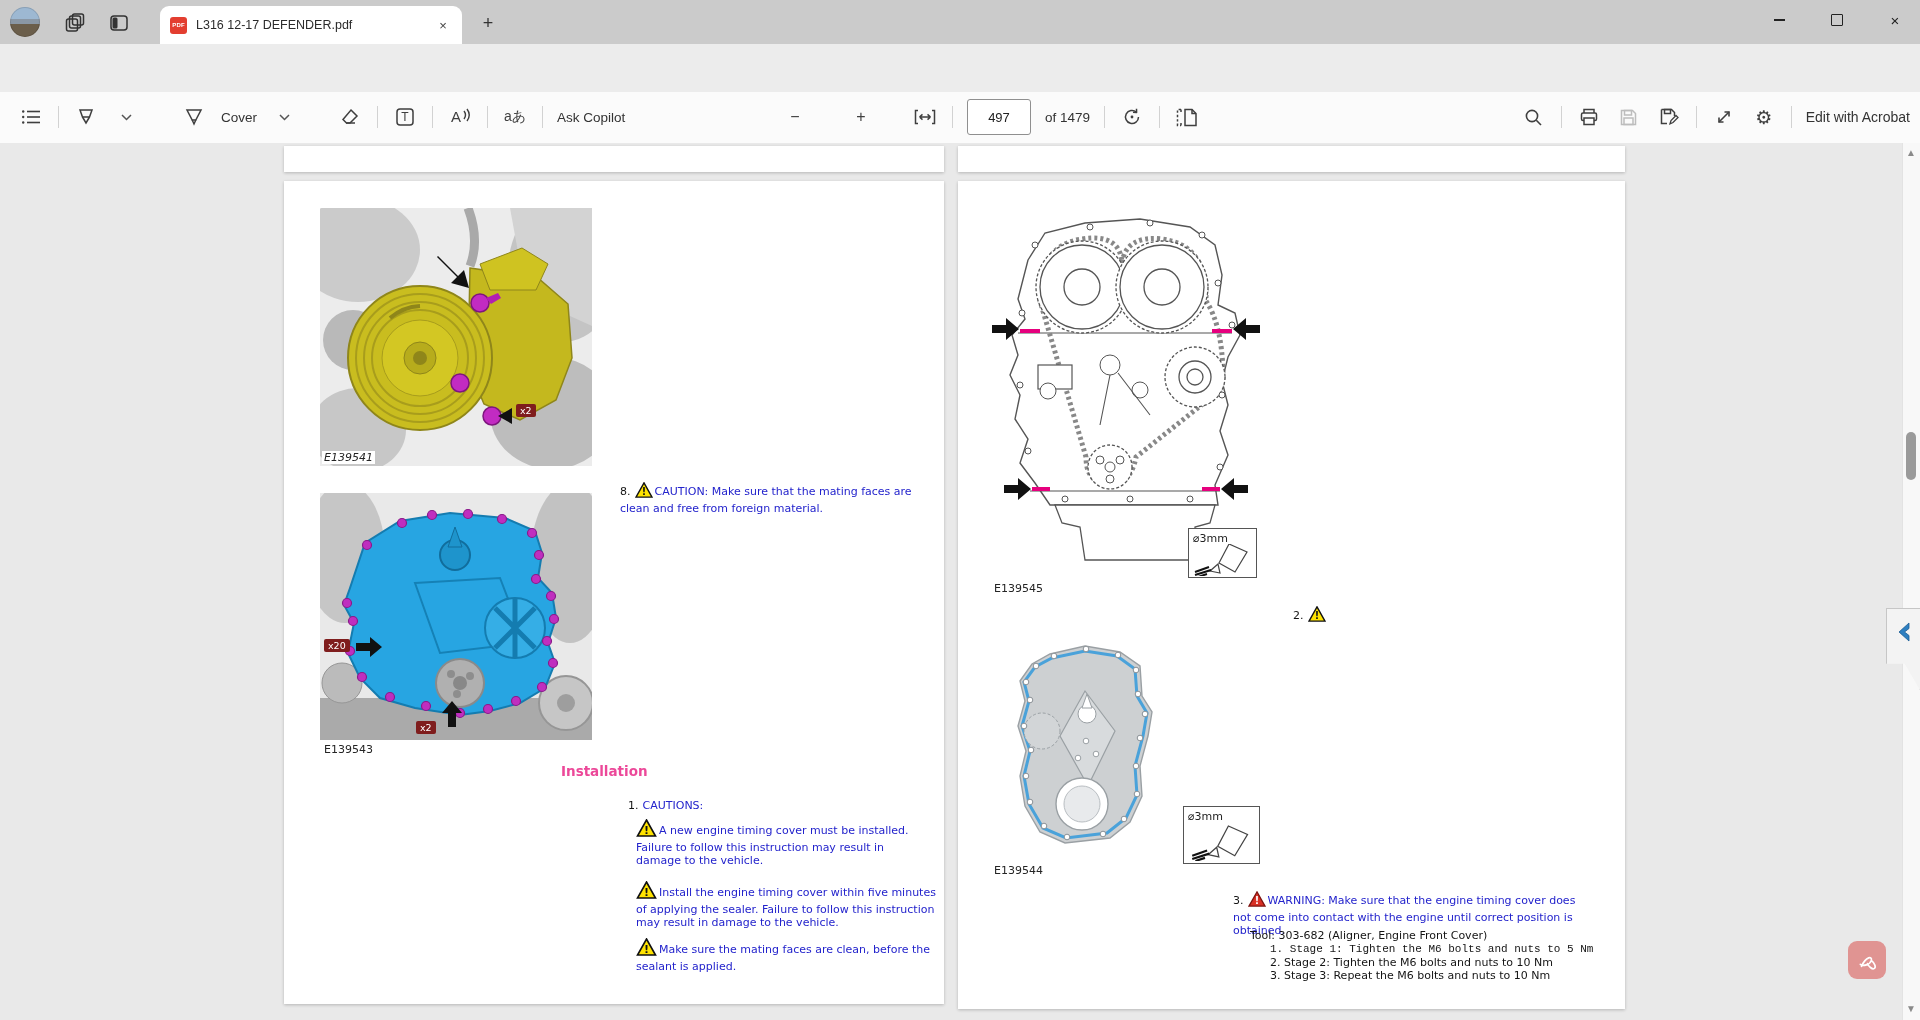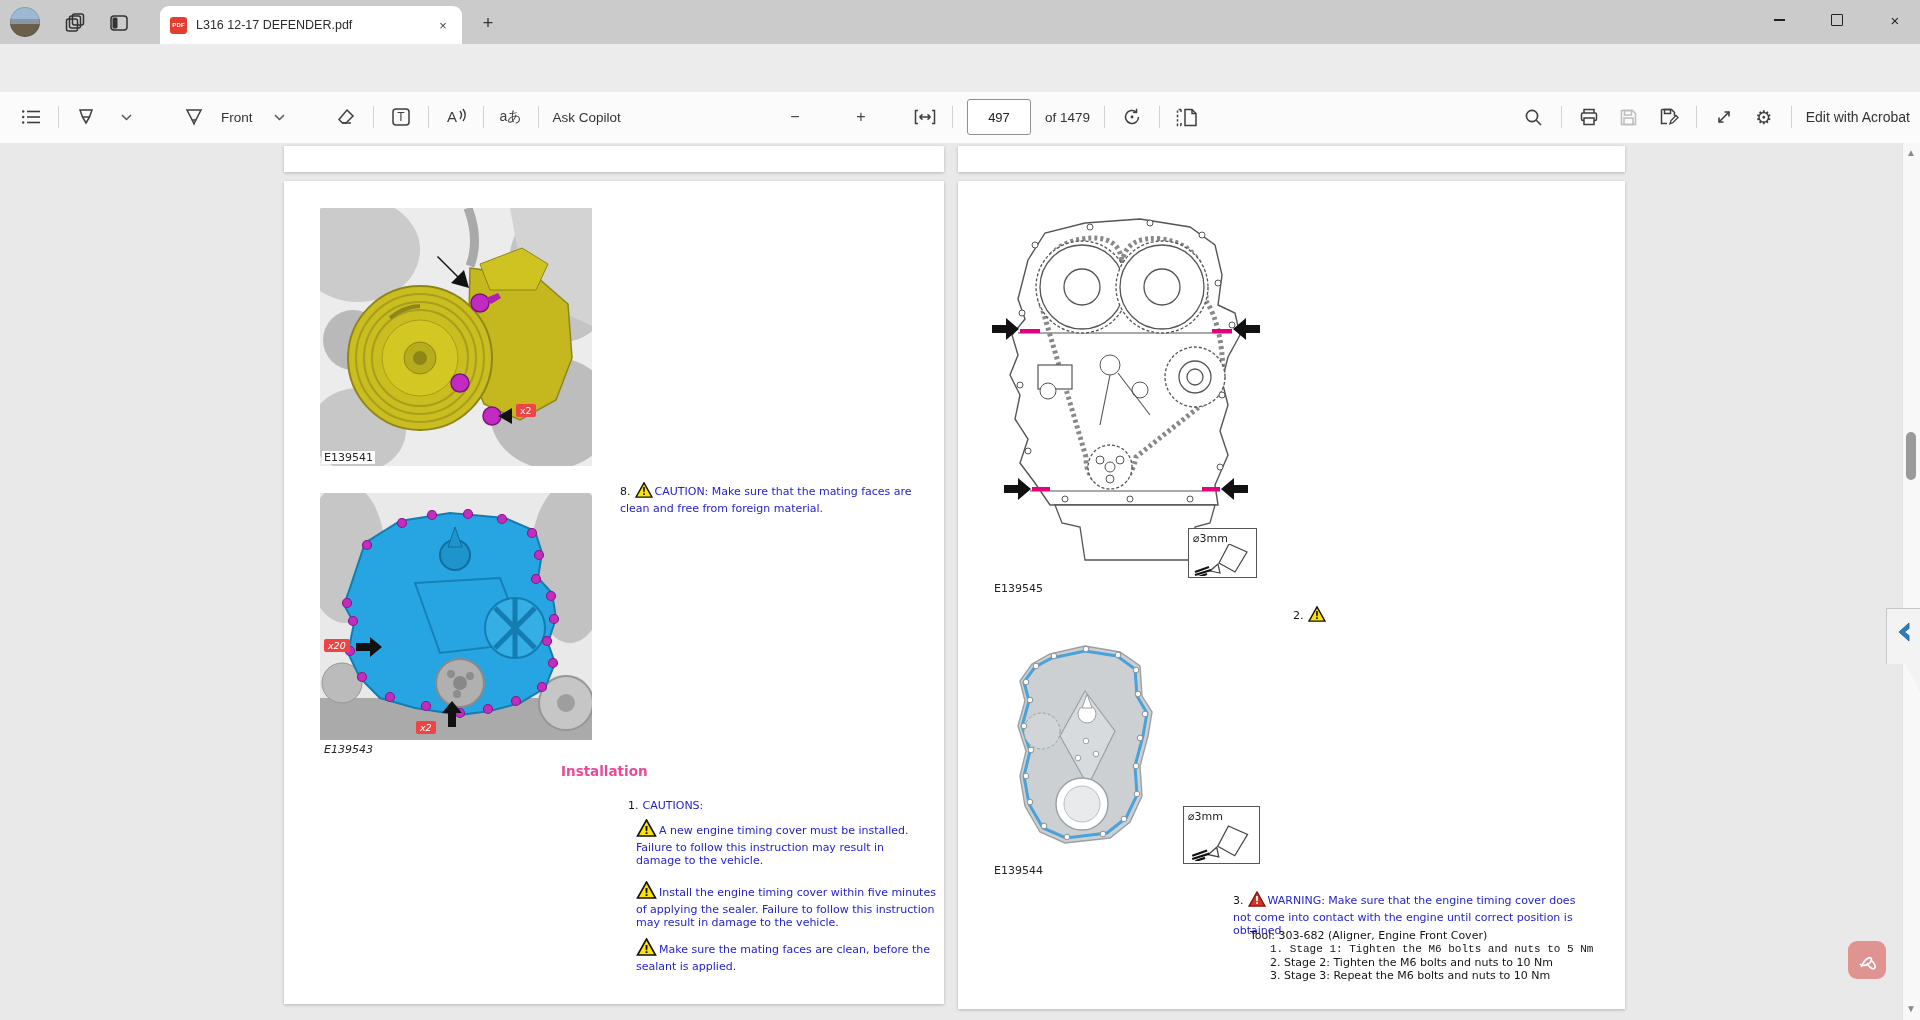--- a/index.html
+++ b/index.html
@@ -46,21 +46,21 @@
              font-size:13px;color:#222;background:#fff;font-family:"Liberation Sans",sans-serif;}
   .glyph{font-size:16px;line-height:1;}
   
   .content{position:absolute;top:143px;left:0;width:1920px;height:877px;background:#e9e9e9;}
   .sheet{position:absolute;background:#fff;box-shadow:0 1px 3px rgba(0,0,0,.22);}
   .pdftext{font-family:"DejaVu Sans",sans-serif;font-size:11px;line-height:13.5px;}
   .blue{color:#2323cc;}
   .stepnum{color:#141414;padding-right:4px;}
   .tri{display:inline-block;vertical-align:-3px;margin-right:2px;}
   .figcap{position:absolute;font-family:"DejaVu Sans",sans-serif;font-size:11px;color:#242424;background:#fff;padding:0 2px;}
-  .badge{position:absolute;background:#ef4444;color:#fff;font-size:9.5px;font-family:"DejaVu Sans",sans-serif;
+  .badge{position:absolute;background:#7f1d1d;color:#fff;font-size:9.5px;font-family:"DejaVu Sans",sans-serif;
          padding:1px 4px;border-radius:2px;line-height:11px;}
   .inset{position:absolute;border:1px solid #555;background:#fff;box-sizing:border-box;}
   .insetlabel{position:absolute;left:4px;top:3px;font-family:"DejaVu Sans",sans-serif;font-size:11px;color:#222;}
   
   .sbtrack{position:absolute;left:1902px;top:143px;width:18px;height:877px;background:#f8f8f8;border-left:1px solid #e3e3e3;}
   .sbarrow{position:absolute;left:1904px;width:14px;text-align:center;font-size:10px;color:#8a8a8a;}
   .sbthumb{position:absolute;left:1906px;top:432px;width:10px;height:48px;background:#9a9a9a;border-radius:5px;}
   
   .flyout{position:absolute;left:1886px;top:608px;width:34px;height:82px;background:#f3f3f3;
           border:1px solid #c6c6c6;border-right:none;box-sizing:border-box;
@@ -179,21 +179,21 @@
           <path d="M1 1 L5.5 5.5 L10 1"></path>
         </svg>
     </span>
     <span style="width:14px;"></span>
     <span class="tbtn">
       <svg width="20" height="20" viewBox="0 0 20 20" fill="none" stroke="#3f3f3f" stroke-width="1.5">
           <path d="M3 3 H17 L11.8 13 H8.2 Z"></path>
           <path d="M8.2 13 L10 17 L11.8 13"></path>
         </svg>
     </span>
-    <span class="tlabel">Front</span>
+    <span class="tlabel">Cover</span>
     <span class="tbtn">
       <svg width="11" height="7" viewBox="0 0 11 7" fill="none" stroke="#555" stroke-width="1.5">
           <path d="M1 1 L5.5 5.5 L10 1"></path>
         </svg>
     </span>
     <span style="width:12px;"></span>
     <span class="tbtn">
       <svg width="20" height="20" viewBox="0 0 20 20" fill="none" stroke="#3f3f3f" stroke-width="1.5">
           <path d="M11 3 L17 9 L10 16 H6.5 L3 12.5 Z"></path>
           <line x1="6" y1="16" x2="15" y2="16"></line>
@@ -321,24 +321,24 @@
         <circle cx="100" cy="150" r="7" fill="#8f861a"></circle>
         <path d="M70 110 a50 50 0 0 1 30 -12" stroke="#8f861a" stroke-width="4" fill="none"></path>
         <circle cx="160" cy="95" r="9" fill="#c22bc2" stroke="#7e157e" stroke-width="1.5"></circle>
         <circle cx="140" cy="175" r="9" fill="#c22bc2" stroke="#7e157e" stroke-width="1.5"></circle>
         <circle cx="172" cy="208" r="9" fill="#c22bc2" stroke="#7e157e" stroke-width="1.5"></circle>
         <path d="M166 90 l12 -5 l3 5 l-10 6 Z" fill="#b21fb2"></path>
         <path d="M118 48 l20 20 l6 -6 l5 18 l-18 -5 l6 -6 l-20 -20 Z" fill="#111"></path>
         <polygon points="192,200 192,216 178,208" fill="#111"></polygon>
       </svg>
       <span class="badge" style="left:196px;top:196px;">x2</span>
-      <span class="figcap" style="left:2px;bottom:2px;">E139541</span>
-    </div>
-
-    <div class="abs" style="left:36px;top:312px;width:228px;height:247px;font-style:italic;">
+      <span class="figcap" style="left:2px;bottom:2px;font-style:italic;">E139541</span>
+    </div>
+
+    <div class="abs" style="left:36px;top:312px;width:228px;height:247px;">
       <svg width="272" height="247" viewBox="0 0 272 247">
         <rect width="272" height="247" fill="#e9e9e9"></rect>
         <ellipse cx="25" cy="60" rx="40" ry="70" fill="#c6c6c6"></ellipse>
         <ellipse cx="250" cy="70" rx="40" ry="80" fill="#c2c2c2"></ellipse>
         <rect x="0" y="205" width="272" height="42" fill="#aaaaaa"></rect>
         <circle cx="246" cy="210" r="27" fill="#c6c6c6" stroke="#969696" stroke-width="2"></circle>
         <circle cx="246" cy="210" r="9" fill="#9e9e9e"></circle>
         <circle cx="22" cy="190" r="20" fill="#bbbbbb" stroke="#969696"></circle>
         <path d="M30 95 L45 50 L80 28 L130 20 L185 25 L215 38 L222 60 L218 85 L232 100 L236 125 L228 150 L235 170 L225 195 L200 210 L170 218 L140 222 L95 215 L60 205 L40 185 L28 160 L34 130 L24 112 Z" fill="#27a5e2" stroke="#147cb0" stroke-width="2"></path>
         <circle cx="135" cy="62" r="15" fill="#1e94cc" stroke="#116d9c" stroke-width="2"></circle>

